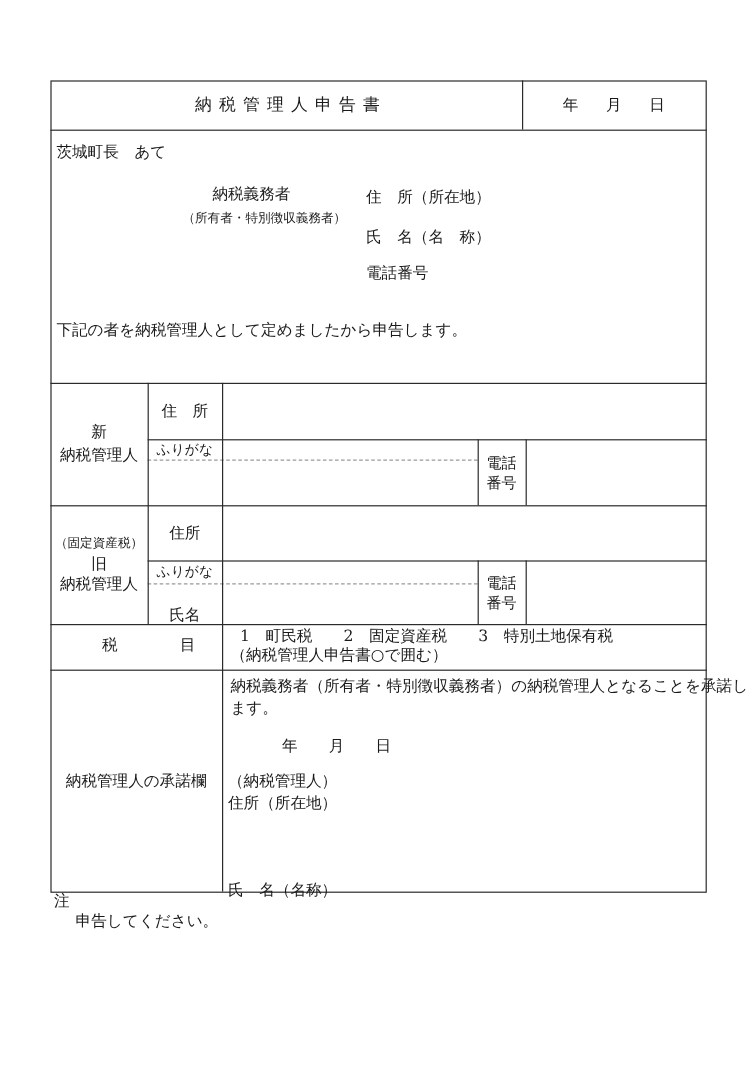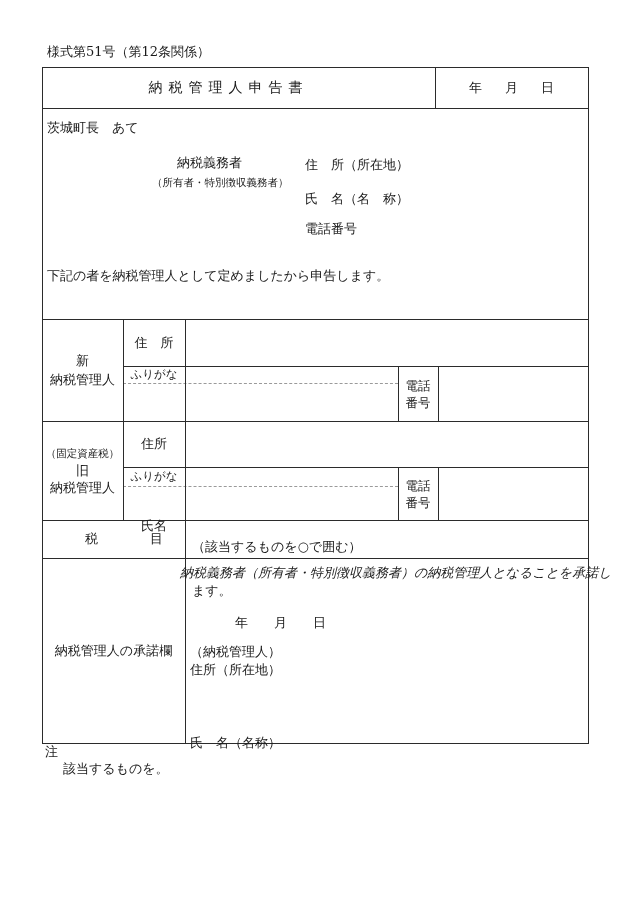--- a/index.html
+++ b/index.html
@@ -19,21 +19,20 @@
   .fg{font-size:11.5px;}
   .input-area{position:absolute;box-sizing:border-box;}
   .title{font-size:14px;letter-spacing:6px;}
   .datecell{display:flex;align-items:center;justify-content:center;gap:23px;}
 </style>
 </head>
 <body>
 
 <div id="page">
 
-  <div class="abs" style="left:47px;top:44px;">様式第51号（第12条関係）</div>
 
   <div class="box" style="left:42px;top:67px;width:547px;height:677px;"></div>
 
   <div class="hline" style="left:42px;top:108px;width:547px;"></div>
   <div class="hline" style="left:42px;top:319px;width:547px;"></div>
   <div class="hline" style="left:123px;top:366px;width:466px;"></div>
   <div class="dline" style="left:123px;top:383px;width:275px;"></div>
   <div class="hline" style="left:42px;top:421px;width:547px;"></div>
   <div class="hline" style="left:123px;top:467px;width:466px;"></div>
   <div class="dline" style="left:123px;top:486px;width:275px;"></div>
@@ -41,21 +40,21 @@
   <div class="hline" style="left:42px;top:558px;width:547px;"></div>
 
   <div class="vline" style="left:435px;top:67px;height:41px;"></div>
   <div class="vline" style="left:123px;top:319px;height:201px;"></div>
   <div class="vline" style="left:185px;top:319px;height:424px;"></div>
   <div class="vline" style="left:398px;top:366px;height:55px;"></div>
   <div class="vline" style="left:438px;top:366px;height:55px;"></div>
   <div class="vline" style="left:398px;top:467px;height:53px;"></div>
   <div class="vline" style="left:438px;top:467px;height:53px;"></div>
 
-  <div class="cell title" style="left:32px;top:67px;width:393px;height:41px;">納税管理人申告書</div>
+  <div class="cell title" style="left:46px;top:67px;width:393px;height:41px;">納税管理人申告書</div>
   <div class="cell datecell" style="left:435px;top:67px;width:153px;height:41px;">
     <span>年</span>
     <span>月</span>
     <span>日</span>
   </div>
 
   <div class="abs" style="left:47px;top:120px;">茨城町長　あて</div>
   <div class="abs" style="left:177px;top:155px;">納税義務者</div>
   <div class="abs sm" style="left:152px;top:174px;">（所有者・特別徴収義務者）</div>
   <div class="abs" style="left:305px;top:157px;text-align:right;">住　所（所在地）</div>
@@ -78,42 +77,43 @@
   <div class="input-area" style="left:185px;top:383px;width:213px;height:38px;"></div>
   <div class="input-area" style="left:438px;top:366px;width:150px;height:55px;"></div>
 
   <div class="cell col" style="left:42px;top:421px;width:81px;height:99px;line-height:17px;">
     <span class="sm">（固定資産税）</span>
     <span>旧</span>
     <span>納税管理人</span>
   </div>
   <div class="cell" style="left:123px;top:421px;width:62px;height:46px;">住所</div>
   <div class="cell fg" style="left:123px;top:467px;width:62px;height:19px;">ふりがな</div>
-  <div class="cell" style="left:123px;top:509px;width:62px;height:34px;">氏名</div>
+  <div class="cell" style="left:123px;top:496px;width:62px;height:34px;">氏名</div>
   <div class="cell col" style="left:398px;top:467px;width:40px;height:53px;line-height:17px;font-size:12.5px;">
     <span>電話</span>
     <span>番号</span>
   </div>
   <div class="input-area" style="left:185px;top:421px;width:403px;height:46px;"></div>
   <div class="input-area" style="left:185px;top:467px;width:213px;height:19px;"></div>
   <div class="input-area" style="left:185px;top:486px;width:213px;height:34px;"></div>
   <div class="input-area" style="left:438px;top:467px;width:150px;height:53px;"></div>
 
   <span class="abs" style="left:85px;top:531px;">税</span>
   <span class="abs" style="left:150px;top:531px;">目</span>
-  <div class="abs" style="left:192px;top:539px;">（該当するものを○で囲む）</div>
+  <div class="abs" style="left:200px;top:523px;">1　町民税　　2　固定資産税　　3　特別土地保有税</div>
+  <div class="abs" style="left:192px;top:539px;">（納税管理人申告書○で囲む）</div>
 
   <div class="cell" style="left:42px;top:558px;width:143px;height:185px;text-align:center;">納税管理人の承諾欄</div>
-  <div class="abs" style="left:180px;top:565px;font-style:italic;">納税義務者（所有者・特別徴収義務者）の納税管理人となることを承諾し</div>
+  <div class="abs" style="left:192px;top:565px;">納税義務者（所有者・特別徴収義務者）の納税管理人となることを承諾し</div>
   <div class="abs" style="left:192px;top:583px;">ます。</div>
   <div class="abs" style="left:235px;top:615px;display:flex;gap:26px;">
     <span>年</span>
     <span>月</span>
     <span>日</span>
   </div>
   <div class="abs" style="left:190px;top:644px;">（納税管理人）</div>
   <div class="abs" style="left:190px;top:662px;">住所（所在地）</div>
   <div class="abs" style="left:190px;top:692px;margin-top:43px;">氏　名（名称）</div>
 
   <span class="abs" style="left:45px;top:744px;">注</span>
-  <div class="abs" style="left:63px;top:761px;">該当するものを。</div>
+  <div class="abs" style="left:63px;top:761px;">申告してください。</div>
 
 </div>
 
 </body></html>

